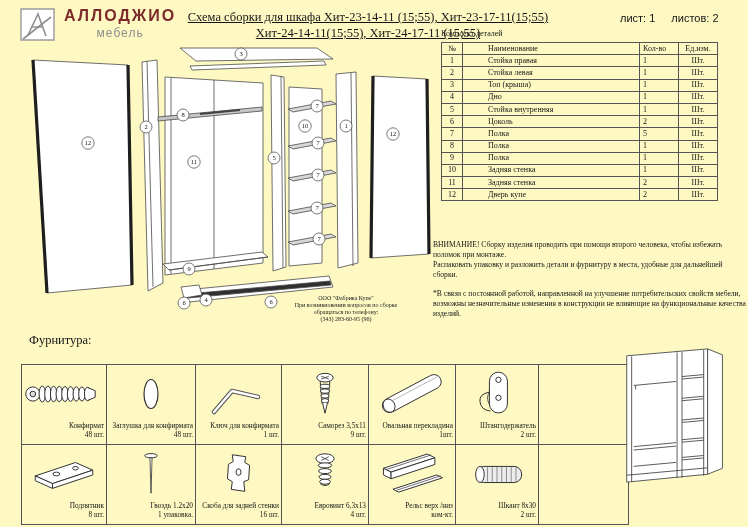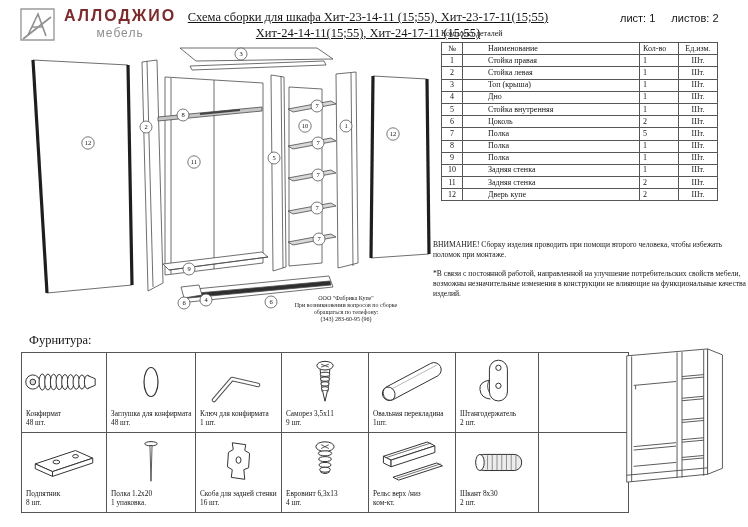--- a/index.html
+++ b/index.html
@@ -1,16 +1,16 @@
 <!DOCTYPE html>
 <html><head>
 <meta charset="utf-8">
 <style>
   html,body{margin:0;padding:0;background:#e9e9e9;}
-  .page{position:relative;width:748px;height:527px;background:#ffffff;overflow:hidden;
+  .page{position:relative;width:748px;height:527px;background:#fef9c3;overflow:hidden;
         font-family:"Liberation Serif",serif;color:#151515;}
   svg{display:block;}
   line,polyline,polygon,path,rect,circle,ellipse{vector-effect:non-scaling-stroke;}
 
   
   .logo{position:absolute;left:20px;top:8px;display:flex;align-items:flex-start;}
   .logo-box{width:36px;height:34px;}
   .logo-text{margin-left:8px;font-family:"Liberation Sans",sans-serif;line-height:1;}
   .brand{font-size:16px;font-weight:bold;letter-spacing:2px;color:#7b2b2b;}
   .brand-sub{font-size:12px;color:#8f8f8f;text-align:center;margin-top:3px;letter-spacing:1px;}
@@ -33,21 +33,21 @@
   
   .notes{position:absolute;left:433px;top:240px;width:313px;font-size:7.6px;line-height:10px;}
   .notes .att{}
   .notes .disc{margin-top:9px;}
 
   .factory{position:absolute;left:262px;top:295px;width:168px;text-align:center;
            font-size:6px;line-height:7px;color:#222;}
 
   
   .hw-caption{position:absolute;left:21px;top:333px;font-size:12.5px;margin-left:8px;}
-  table.hw{position:absolute;left:21px;top:352px;border-collapse:collapse;table-layout:fixed;}
+  table.hw{position:absolute;left:21px;top:364px;border-collapse:collapse;table-layout:fixed;text-align:right;}
   table.hw td{border:0.9px solid #555;height:79px;vertical-align:top;position:relative;padding:0;}
   .hw-icon{height:52px;display:flex;align-items:center;justify-content:center;margin-top:3px;}
   .hw-label{position:absolute;left:4px;right:2px;bottom:5px;font-size:7.3px;line-height:9px;}
 
   .assembled-wrap{position:absolute;left:620px;top:344px;width:122px;height:148px;}
   .assembled-caption{position:absolute;left:606px;top:492px;width:142px;text-align:center;font-size:7px;margin-top:43px;}
 
   .diagram{position:absolute;left:0px;top:45px;width:460px;height:290px;}
   .callout{font-size:6.5px;font-family:"Liberation Serif",serif;}
 </style>
@@ -159,20 +159,21 @@
           <td class="c-num">12</td>
           <td class="c-name">Дверь купе</td>
           <td class="c-qty">2</td>
           <td class="c-unit">Шт.</td>
         </tr>
   </tbody>
     </table>
 
   <div class="notes">
     <div class="att">ВНИМАНИЕ! Сборку изделия проводить при помощи второго человека, чтобы избежать поломок при монтаже.</div>
+    <div>Распаковать упаковку и разложить детали и фурнитуру в места, удобные для дальнейшей сборки.</div>
     <div class="disc">*В связи с постоянной работой, направленной на улучшение потребительских свойств мебели, возможны незначительные изменения в конструкции не влияющие на функциональные качества изделий.</div>
   </div>
 
   <div class="factory">
     <div>ООО "Фабрика Купе"</div>
     <div>При возникновении вопросов по сборке</div>
     <div>обращаться по телефону:</div>
     <div>(343) 283-60-95 (96)</div>
   </div>
 
@@ -436,21 +437,21 @@
             </div>
       </td>
       <td>
         <div class="hw-icon">
           <svg viewBox="0 0 76 52" width="76" height="50" stroke="#333" fill="#fff" stroke-width="1">
             <ellipse cx="38" cy="7" rx="6.5" ry="2.2"></ellipse>
             <polygon points="36.9,9 39.1,9 38,46" stroke-width="0.8"></polygon>
           </svg>
         </div>
         <div class="hw-label">
-              <div>Полка 1.2х20</div>
+              <div>Гвоздь 1.2х20</div>
               <div>1 упаковка.</div>
             </div>
       </td>
       <td>
         <div class="hw-icon">
           <svg viewBox="0 0 76 52" width="76" height="50" stroke="#333" fill="#fff" stroke-width="1">
             <path d="M31 6 L45 8 L44 14 L49 17 L48 32 L43 34 L44 44 L30 42 L31 34 L26 31 L27 16 L32 13 Z"></path>
             <ellipse cx="37.5" cy="24" rx="2.6" ry="3.4"></ellipse>
           </svg>
         </div>

